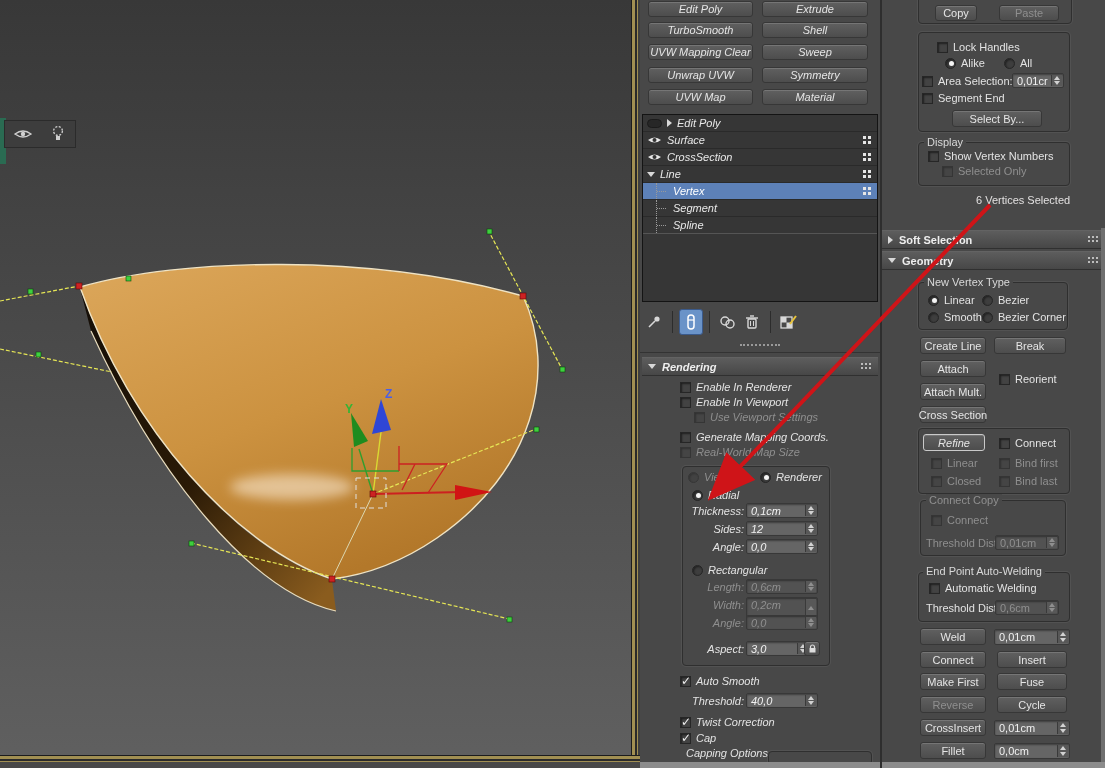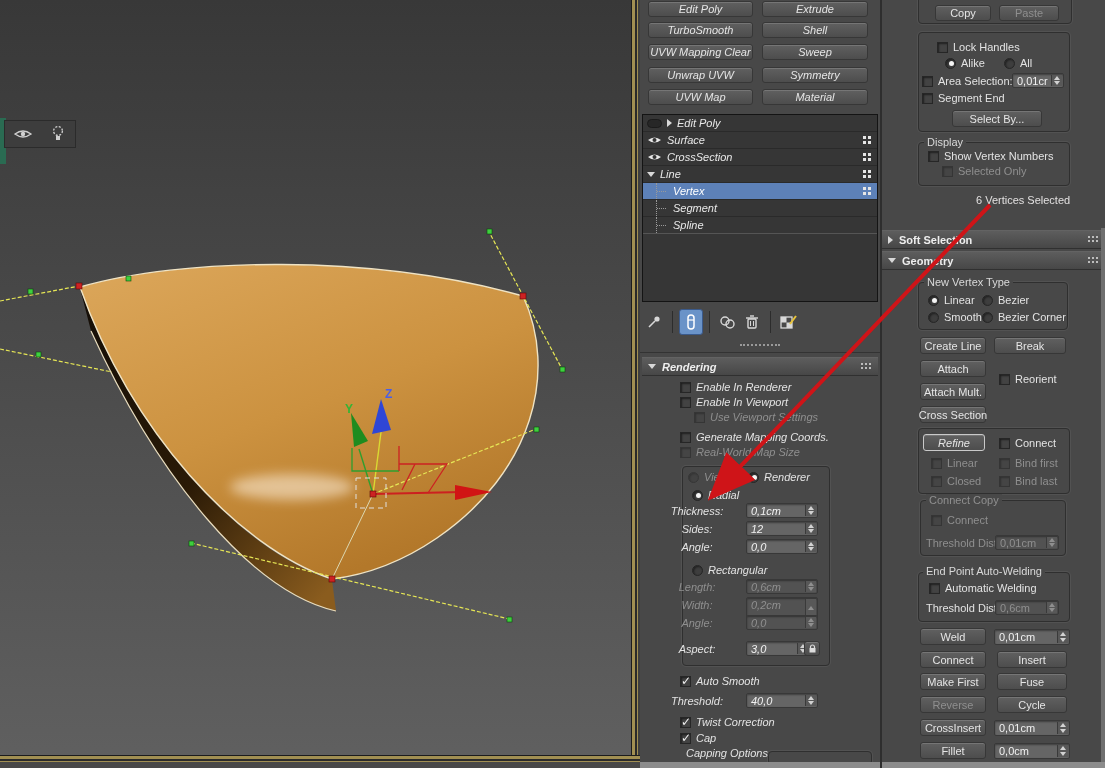--- a/index.html
+++ b/index.html
@@ -23,21 +23,21 @@
   .bottom-strip{position:absolute;left:0;right:0;top:762px;height:6px;background:#8c8c8c;}
   #right-scroll{position:absolute;right:0;top:228px;width:4px;height:540px;background:#6f6f6f;}
 
   
   .btn{position:absolute;display:flex;align-items:center;justify-content:center;
      background:linear-gradient(#606060,#4d4d4d);border:1px solid #373737;border-radius:3px;
      color:#e5e5e5;box-shadow:inset 0 1px 0 rgba(255,255,255,.14);white-space:nowrap;cursor:default;}
   .btn.dis{color:#949494;}
   .btn.focus{border-color:#c9c9c9;font-style:italic;}
   .lbl{position:absolute;white-space:nowrap;color:#e3e3e3;}
-  .rlbl{position:absolute;text-align:center;white-space:nowrap;color:#e3e3e3;}
+  .rlbl{position:absolute;text-align:right;white-space:nowrap;color:#e3e3e3;}
   .dis{color:#8f8f8f !important;}
   .cbrow,.rdrow{position:absolute;display:flex;align-items:center;gap:5px;white-space:nowrap;color:#e3e3e3;}
   .cb{width:11px;height:11px;background:#434343;border:1px solid #262626;flex:0 0 11px;
      box-shadow:inset 1px 1px 2px rgba(0,0,0,.55);position:relative;}
   .cb.on::after{content:"✓";position:absolute;left:0px;top:-3px;color:#f0f0f0;font-size:12px;font-weight:bold;}
   .cb.off2{opacity:.55;}
   .radio{width:11px;height:11px;border-radius:50%;background:#3e3e3e;border:1px solid #252525;flex:0 0 11px;
      box-shadow:inset 1px 1px 2px rgba(0,0,0,.5);position:relative;}
   .radio.on::after{content:"";position:absolute;left:2.5px;top:2.5px;width:5px;height:5px;border-radius:50%;background:#f4f4f4;}
   .radio.dim{opacity:.5;}
@@ -328,21 +328,21 @@
     <div class="cbrow dis" style="left:40px;top:446px">
       <span class="cb off2"></span>
         <span class="dis">Real-World Map Size</span>
       </div>
 
     <div class="gbox" style="left:42px;top:466px;width:148px;height:200px"></div>
     <div class="rdrow dis" style="left:48px;top:471px">
       <span class="radio dim"></span>
         <span class="dis">Viewport</span>
       </div>
-    <div class="rdrow" style="left:108px;top:471px">
+    <div class="rdrow" style="left:120px;top:471px">
       <span class="radio on"></span>
         <span>Renderer</span>
       </div>
     <div class="rdrow" style="left:52px;top:489px">
       <span class="radio on"></span>
         <span>Radial</span>
       </div>
 
     <div class="rlbl" style="left:10px;top:505px;width:94px">Thickness:</div>
     <div class="fld" style="left:106px;top:503px;width:72px;height:15px">
@@ -427,21 +427,21 @@
       </div>
     <div class="lbl" style="left:46px;top:747px">Capping Options</div>
     <div class="gbox" style="left:128px;top:751px;width:104px;height:14px"></div>
 
     <div class="bottom-strip"></div>
   </div>
 
   <div id="panel-right" class="panel">
 
     <div class="gbox" style="left:36px;top:-12px;width:154px;height:36px"></div>
-    <div class="btn" style="left:53px;top:5px;width:56px;height:16px">
+    <div class="btn" style="left:53px;top:5px;width:42px;height:16px">
         <span>Copy</span>
       </div>
     <div class="btn dis" style="left:117px;top:5px;width:60px;height:16px">
         <span>Paste</span>
       </div>
 
     <div class="gbox" style="left:36px;top:32px;width:152px;height:100px"></div>
     <div class="cbrow" style="left:55px;top:41px">
       <span class="cb"></span>
         <span>Lock Handles</span>

